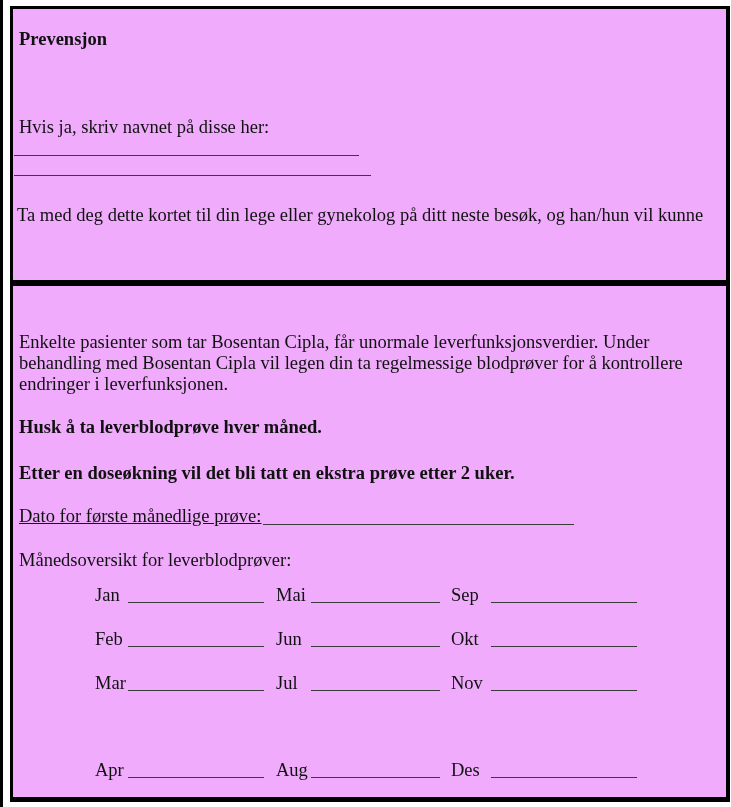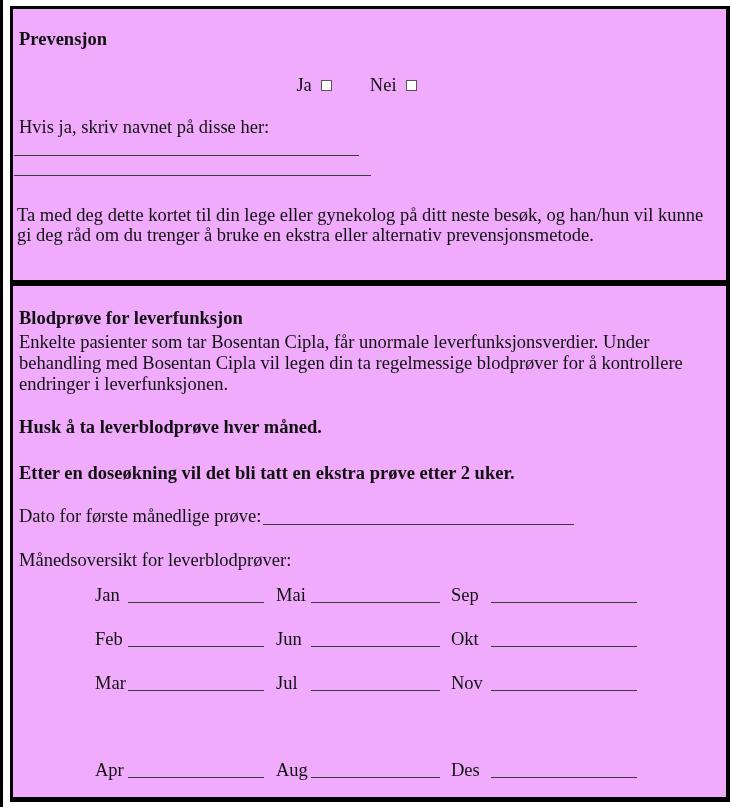--- a/index.html
+++ b/index.html
@@ -49,46 +49,41 @@
 
 <div id="page">
 
   <div class="edge-bar"></div>
 
   <div id="card-prevensjon" class="card">
 
     <div class="abs bold line-txt" style="left:6px;top:20px;">Prevensjon</div>
 
 
-    <div class="abs center-line line-txt" style="top:66px;">
-      <span>Ja</span><span class="checkbox"></span><span class="cb-gap">Nei</span><span class="checkbox"></span>
-    </div>
 
     <div class="abs line-txt" style="left:6px;top:108px;">Hvis ja, skriv navnet på disse her:</div>
 
     <div class="fill-line" style="left:1px;top:146px;width:345px;"></div>
     <div class="fill-line" style="left:1px;top:166px;width:357px;"></div>
 
     <div class="abs line-txt" style="left:4px;top:196px;">Ta med deg dette kortet til din lege eller gynekolog på ditt neste besøk, og han/hun vil kunne</div>
-    <div class="abs line-txt" style="left:4px;top:216px;">gi deg råd om du trenger å bruke en ekstra eller alternativ prevensjonsmetode.</div>
   </div>
 
   <div id="card-lever" class="card">
 
-    <div class="abs bold line-txt" style="left:6px;top:22px;">Blodprøve for leverfunksjon</div>
 
     <div class="abs line-txt" style="left:6px;top:67px;">behandling med Bosentan Cipla vil legen din ta regelmessige blodprøver for å kontrollere</div>
     <div class="abs line-txt" style="left:6px;top:46px;">Enkelte pasienter som tar Bosentan Cipla, får unormale leverfunksjonsverdier. Under</div>
     <div class="abs bold line-txt" style="left:6px;top:131px;">Husk å ta leverblodprøve hver måned.</div>
 
     <div class="abs line-txt" style="left:6px;top:88px;">endringer i leverfunksjonen.</div>
 
     <div class="abs bold line-txt" style="left:6px;top:177px;">Etter en doseøkning vil det bli tatt en ekstra prøve etter 2 uker.</div>
 
-    <div class="abs line-txt" style="left:6px;top:220px;">Dato for første månedlige prøve:</div>
+    <div class="abs line-txt" style="left:6px;top:220px;text-decoration:underline;">Dato for første månedlige prøve:</div>
     <div class="fill-line" style="left:250px;top:238px;width:311px;"></div>
 
     <div class="abs line-txt" style="left:6px;top:264px;">Månedsoversikt for leverblodprøver:</div>
 
     <div>
 
       <div class="month-row" style="top:299px;">
         <span class="month-label m-l1">Jan</span>
         <div class="fill-line m-f1"></div>
         <span class="month-label m-l2">Mai</span>

